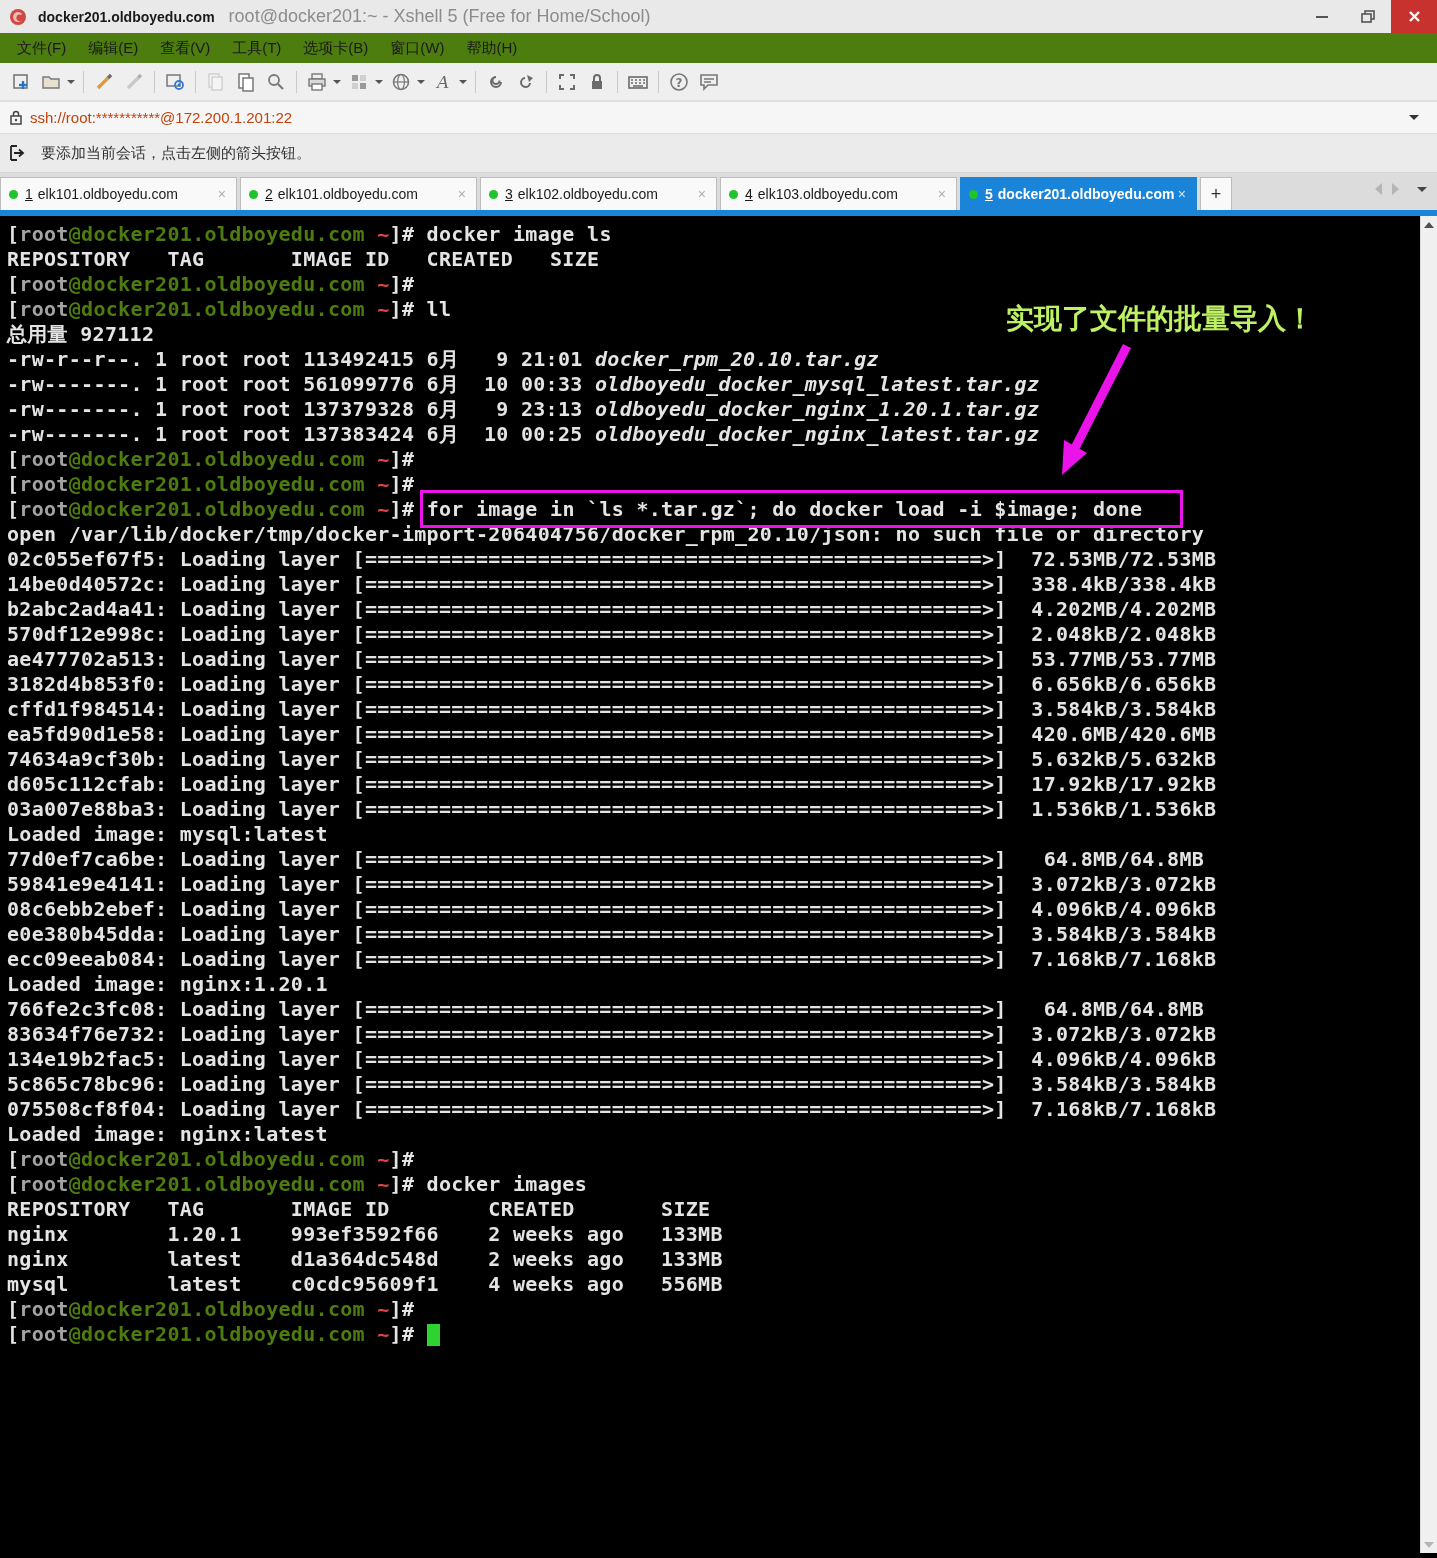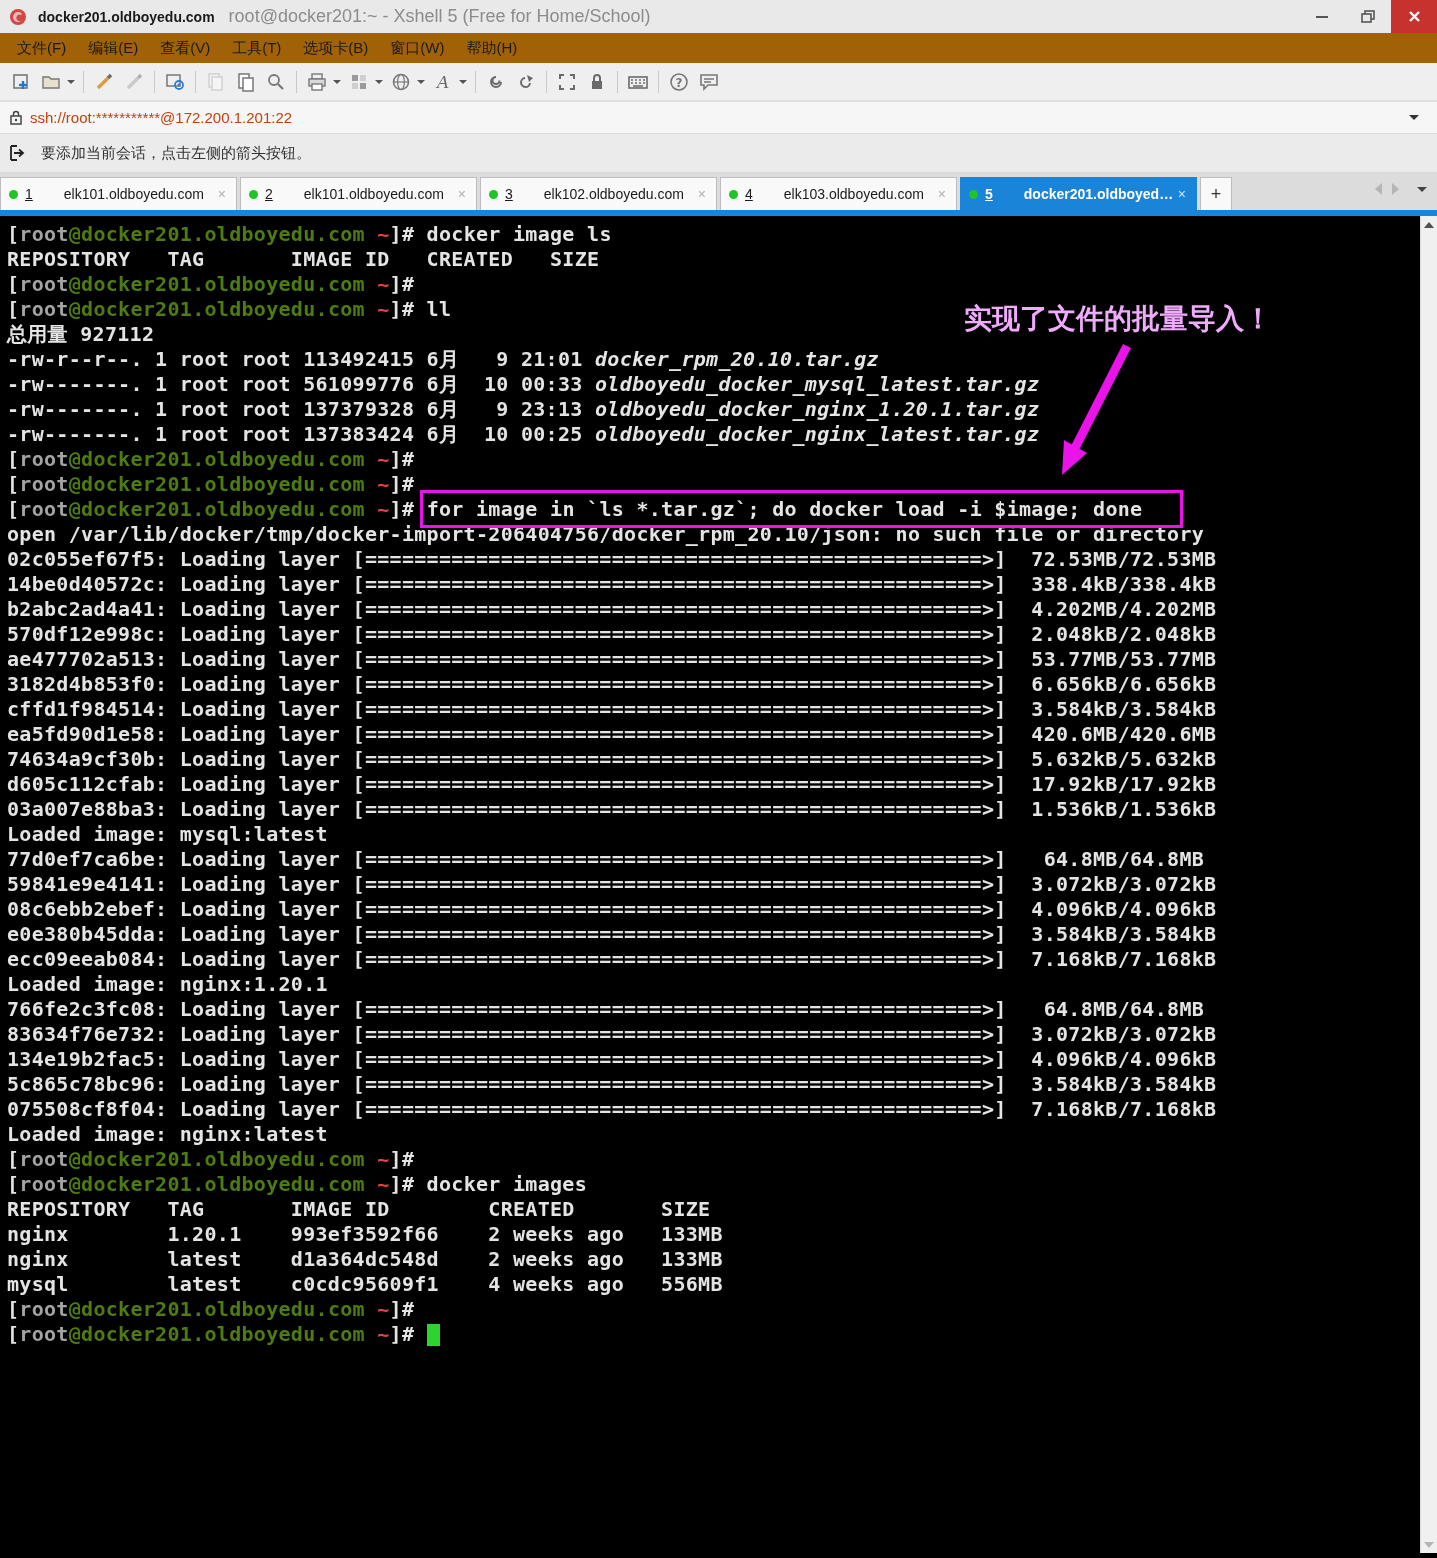--- a/index.html
+++ b/index.html
@@ -11,21 +11,21 @@
   .titlebar{ height:33px; background:#e9e9e9; display:flex; align-items:center; padding-left:8px; }
   .app-logo{ width:20px; height:20px; margin-right:10px; flex:0 0 auto; }
   .title-host{ font-size:14px; font-weight:bold; color:#1a1a1a; margin-right:14px; }
   .title-rest{ font-size:18px; color:#8c8c8c; }
   .win-controls{ margin-left:auto; display:flex; height:33px; }
   .win-btn{ width:46px; height:33px; display:flex; align-items:center; justify-content:center; }
   .win-btn.min .bar{ width:12px; height:2px; background:#555; }
   .win-btn.close{ background:#c8322e; }
 
   
-  .menubar{ height:30px; background:#a16207; display:flex; align-items:center; padding-left:6px; }
+  .menubar{ height:30px; background:#4d7c0f; display:flex; align-items:center; padding-left:6px; }
   .menu-item{ font-size:15px; color:#1a1a1a; padding:4px 11px; cursor:default; }
 
   
   .toolbar{ height:38px; background:#efefef; display:flex; align-items:center; padding-left:6px; border-bottom:1px solid #e0e0e0;}
   .tool{ width:28px; height:28px; display:flex; align-items:center; justify-content:center; margin:0 1px; }
   .tool svg{ display:block; }
   .tb-caret{ width:0; height:0; border-left:4px solid transparent; border-right:4px solid transparent; border-top:4px solid #555; margin:0 3px 0 1px; }
   .tb-sep{ width:1px; height:22px; background:#c9c9c9; margin:0 5px; }
 
   
@@ -38,21 +38,21 @@
   .infobar{ height:39px; background:#ebebeb; border-bottom:1px solid #d8d8d8; display:flex; align-items:center; padding:0 8px; }
   .info-text{ font-size:15px; color:#333; margin-left:15px; }
 
   
   .tabbar{ height:37px; background:#dcdcdc; display:flex; align-items:flex-end; position:relative; }
   .tab{ width:237px; height:33px; background:#f9f9f9; border:1px solid #bdbdbd; border-bottom:none;
     display:flex; align-items:center; padding:0 8px; margin-right:3px; font-size:14px; color:#1a1a1a; cursor:default; }
   .tab.active{ background:#1a84d8; border-color:#1a84d8; color:#fff; font-weight:bold; }
   .tab-dot{ width:9px; height:9px; border-radius:50%; background:#1fc32a; margin-right:7px; flex:0 0 auto; }
   .tab-num{ text-decoration:underline; margin-right:5px; }
-  .tab-label{ white-space:nowrap; overflow:hidden; text-overflow:ellipsis;margin-left:26px; }
+  .tab-label{ white-space:nowrap; overflow:hidden; text-overflow:ellipsis; }
   .tab-close{ margin-left:auto; color:#b0b0b0; font-size:14px; font-weight:normal; padding:0 2px; }
   .tab.active .tab-close{ color:#cfe6f8; }
   .tab-plus{ width:32px; height:33px; background:#f9f9f9; border:1px solid #bdbdbd; border-bottom:none;
     display:flex; align-items:center; justify-content:center; font-size:18px; color:#333; }
   .tab-nav{ position:absolute; right:10px; top:10px; display:flex; align-items:center; gap:10px; }
   .nav-left{ width:0;height:0;border-top:6px solid transparent;border-bottom:6px solid transparent;border-right:7px solid #b5b5b5; }
   .nav-right{ width:0;height:0;border-top:6px solid transparent;border-bottom:6px solid transparent;border-left:7px solid #b5b5b5; }
   .nav-caret{ width:0;height:0;border-left:5px solid transparent;border-right:5px solid transparent;border-top:5px solid #444; margin-left:8px;}
   .bluestrip{ height:6px; background:#1a84d8; }
 
@@ -61,21 +61,21 @@
   .term-text{ padding:6px 24px 0 7px; }
   .tline{ font-family:"DejaVu Sans Mono",monospace; font-size:20px; line-height:25px; height:25px;
     font-weight:700; letter-spacing:0.3px; white-space:pre; color:#e4e4e4; }
   .fg{ color:#e4e4e4; }
   .c-user{ color:#a3a3a3;margin-top:24px; }
   .c-host{ color:#4d7c0f; }
   .c-tilde{ color:#e04444; }
   .c-file{ color:#e5e5e5;font-style:italic; }
   .boxed{ outline:3px solid #ea14ea; outline-offset:4px; padding-right:34px; }
   .cursor{ display:inline-block; width:13px; height:22px; background:#2fd32f; vertical-align:text-bottom; }
-  .annot{ position:absolute; left:964px; top:84px; color:#f0abfc; font-size:28px; font-weight:bold;
+  .annot{ position:absolute; left:1006px; top:84px; color:#bef264; font-size:28px; font-weight:bold;
     font-family:"DejaVu Sans",sans-serif; white-space:nowrap; }
   .annot-arrow{ position:absolute; left:1015px; top:122px; pointer-events:none; }
 
   
   .scrollbar{ position:absolute; top:0; right:0; bottom:0; width:17px; background:#f0f0f0; border-left:1px solid #dadada; }
   .sb-btn{ position:absolute; left:0; width:16px; height:17px; display:flex; align-items:center; justify-content:center; }
   .sb-up{ top:0; } .sb-down{ bottom:0; }
   .chev-up{ width:0;height:0;border-left:5px solid transparent;border-right:5px solid transparent;border-bottom:6px solid #505050; }
   .chev-down{ width:0;height:0;border-left:5px solid transparent;border-right:5px solid transparent;border-top:6px solid #b5b5b5; }
 </style>

